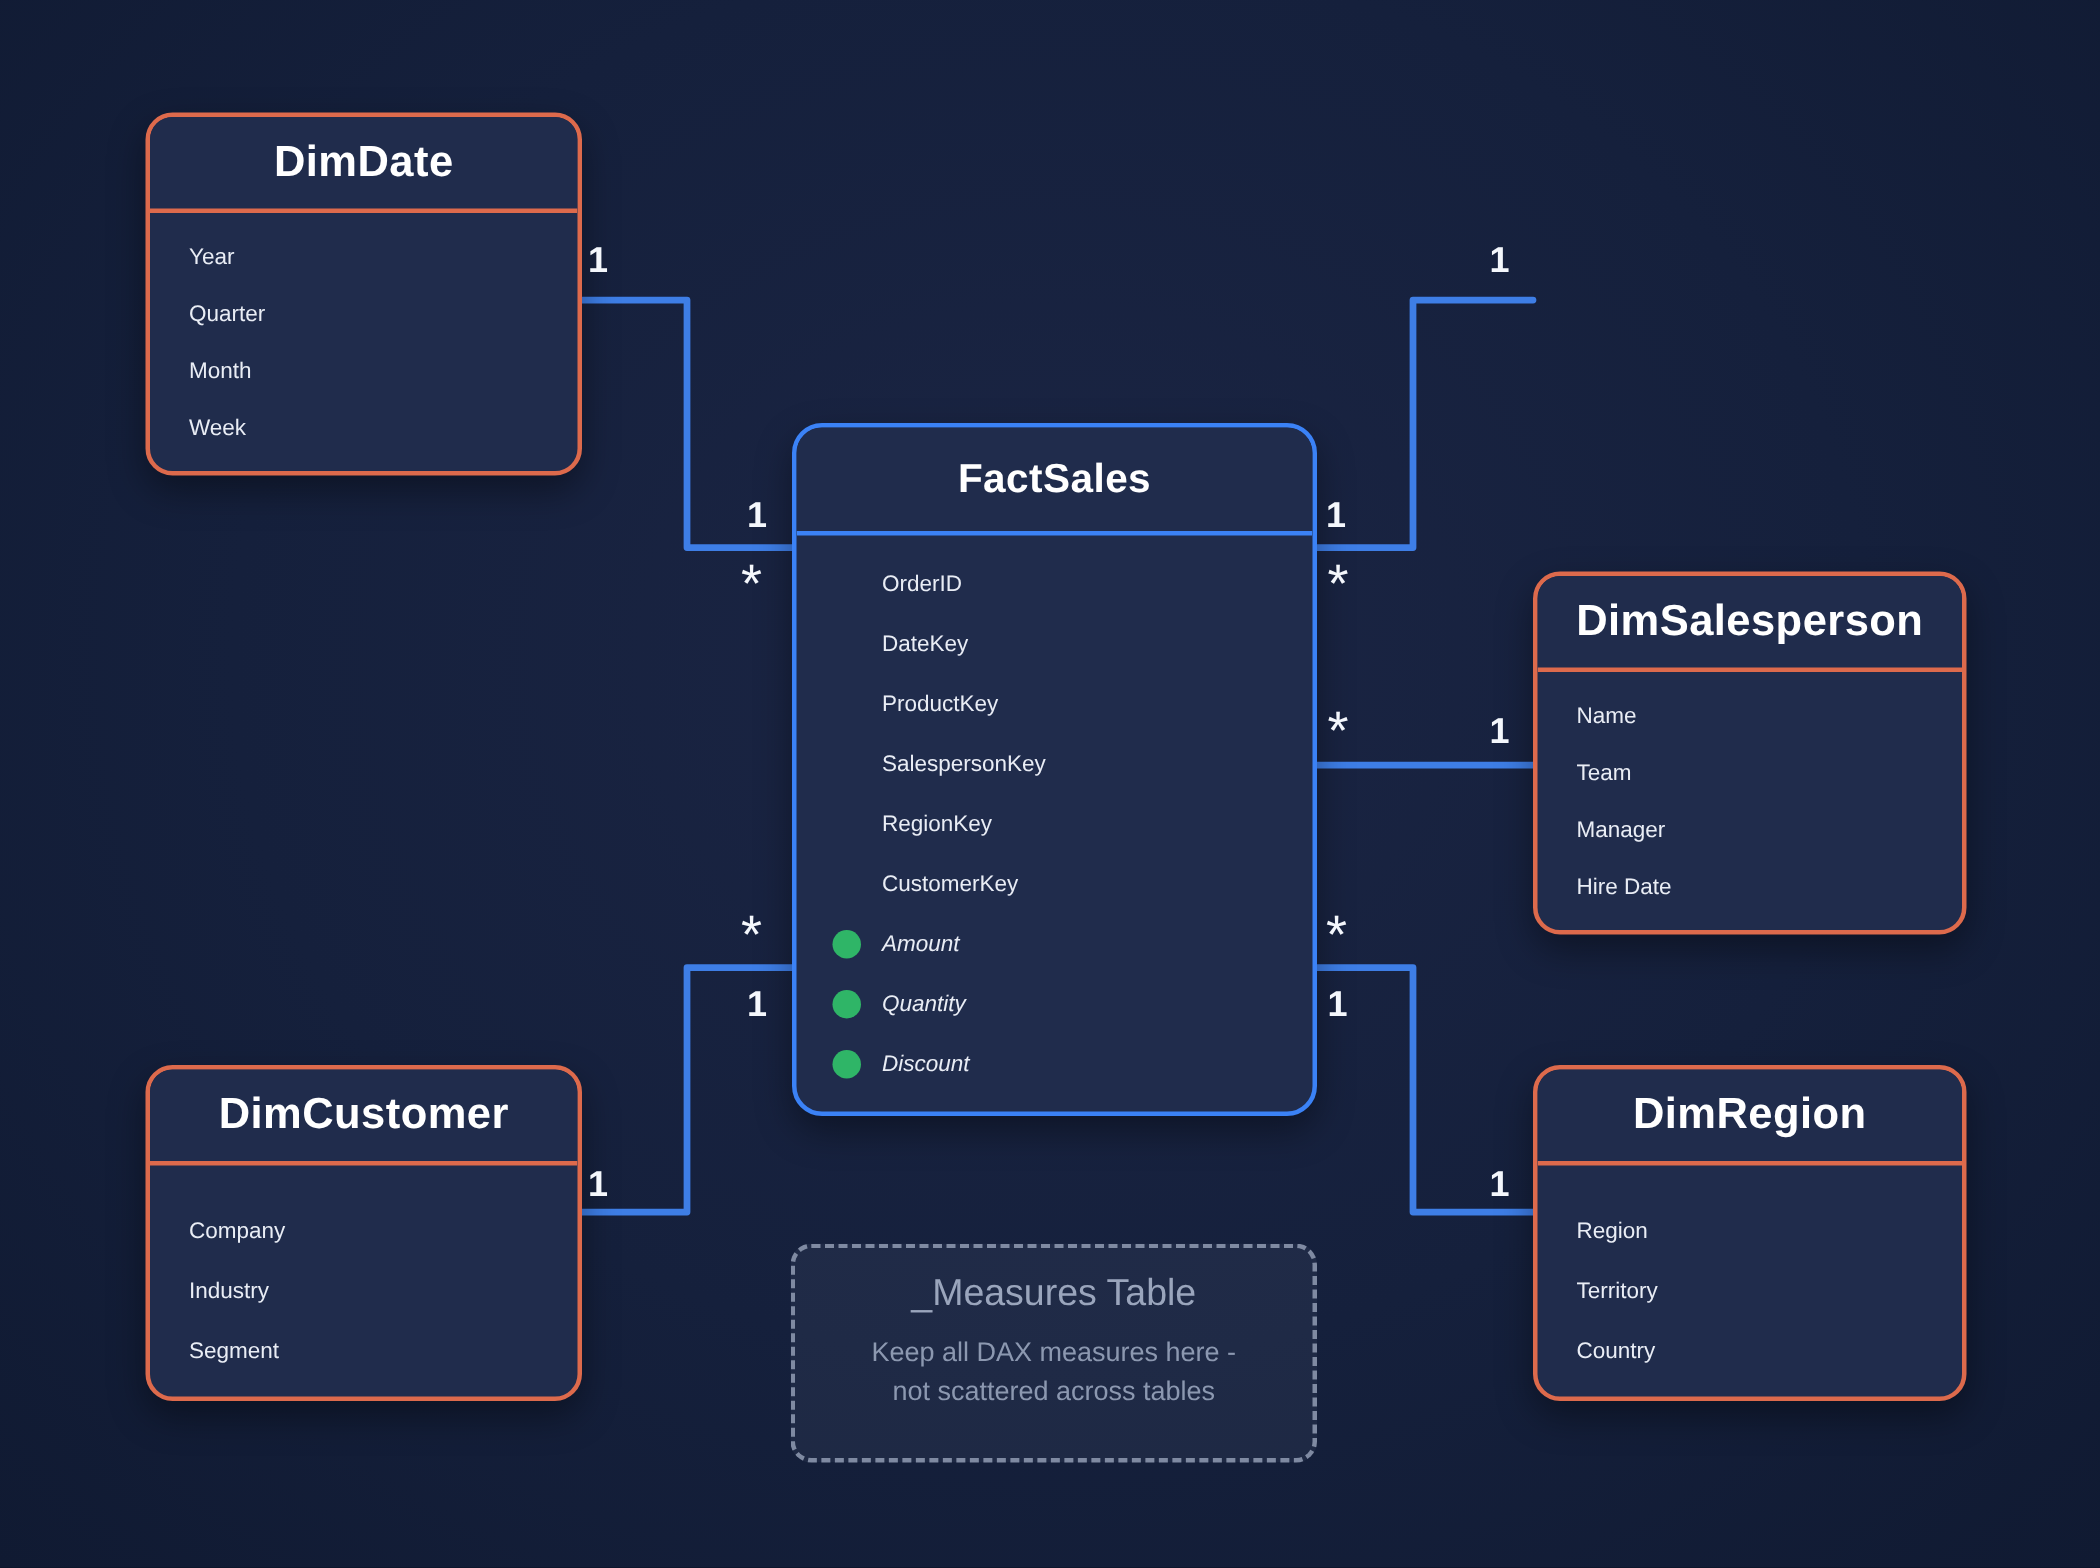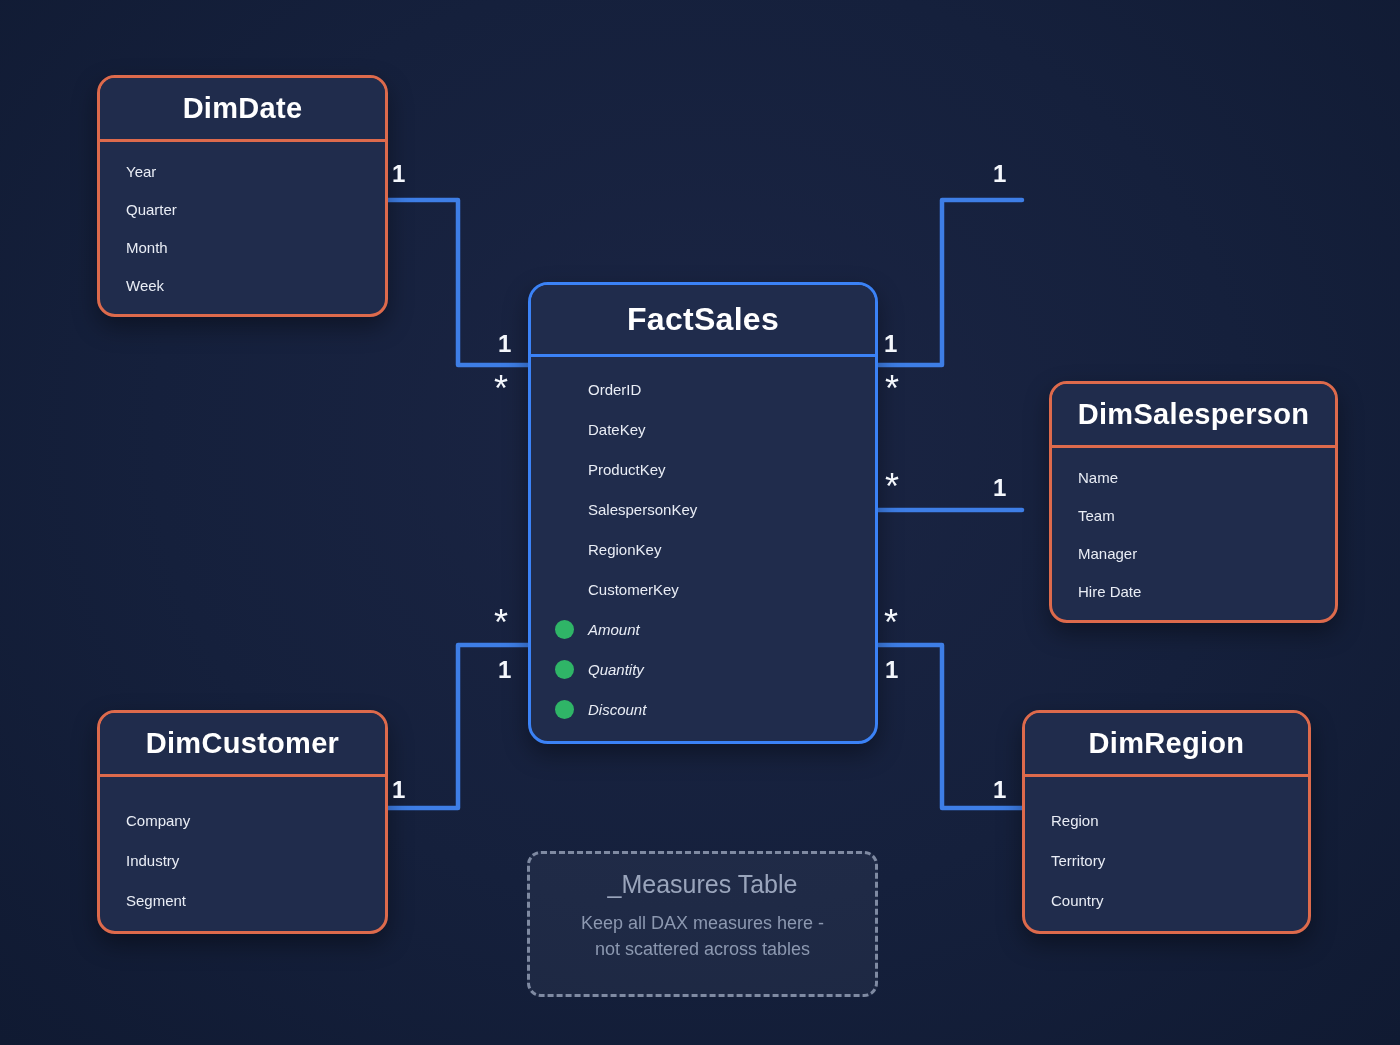--- a/index.html
+++ b/index.html
@@ -24,21 +24,21 @@
   .tbl .fields { padding:10px 0; }
   .tbl .row {
     height:38px; display:flex; align-items:center;
     padding-left:26px; font-size:15px; color:#e9edf5;
   }
   .tbl.rows40 .row { height:40px; }
   .tbl.pad8 .fields { padding:8px 0; }
   .tbl.pad11 .fields { padding:11px 0;margin-top:12px; }
 
   .tbl.fact { border-color:#3b82f6; border-radius:20px; }
-  .tbl.fact .hdr { height:69px; font-size:32px; border-bottom-color:#3b82f6; }
+  .tbl.fact .hdr { height:69px; font-size:27px; border-bottom-color:#3b82f6; }
   .tbl.fact .fields { padding:12px 0; }
   .tbl.fact .row { height:40px; padding-left:57px; }
   .tbl.fact .row.measure { padding-left:24px;font-style:italic; }
   .dot { width:19px; height:19px; border-radius:50%; background:#2fb567; margin-right:14px; flex:none; }
 
   .card { position:absolute; z-index:3; color:#f4f7fc; font-size:24px; font-weight:600; line-height:28px; }
   .card.many { font-size:36px; font-weight:500; line-height:26px; }
 
   .note {
     position:absolute; z-index:2; border:3px dashed #7f8aa2; border-radius:14px;
@@ -88,21 +88,21 @@
         <span class="dot"></span>
         <span>Quantity</span>
       </div>
       <div class="row measure">
         <span class="dot"></span>
         <span>Discount</span>
       </div>
     </div>
   </div>
 
-  <div class="tbl" style="left:1022px; top:381px; width:283px;margin-left:27px;">
+  <div class="tbl" style="left:1022px; top:381px; width:283px;">
     <div class="hdr">DimSalesperson</div>
     <div class="fields">
       <div class="row">Name</div>
       <div class="row">Team</div>
       <div class="row">Manager</div>
       <div class="row">Hire Date</div>
     </div>
   </div>
 
   <div class="tbl rows40 pad11" style="left:97px; top:710px; width:285px;">
@@ -116,21 +116,21 @@
 
   <div class="tbl rows40 pad11" style="left:1022px; top:710px; width:283px;">
     <div class="hdr">DimRegion</div>
     <div class="fields">
       <div class="row">Region</div>
       <div class="row">Territory</div>
       <div class="row">Country</div>
     </div>
   </div>
 
-  <div class="note" style="left:527px; top:851px; width:345px; height:140px;">
+  <div class="note" style="left:527px; top:829px; width:345px; height:140px;">
     <div class="ntitle">_Measures Table</div>
     <div class="nbody">
       <div>Keep all DAX measures here -</div>
       <div>not scattered across tables</div>
     </div>
   </div>
 
   <span class="card" style="left:392px; top:160px;">1</span>
   <span class="card" style="left:498px; top:330px;">1</span>
   <span class="card many" style="left:494px; top:376px;">*</span>

